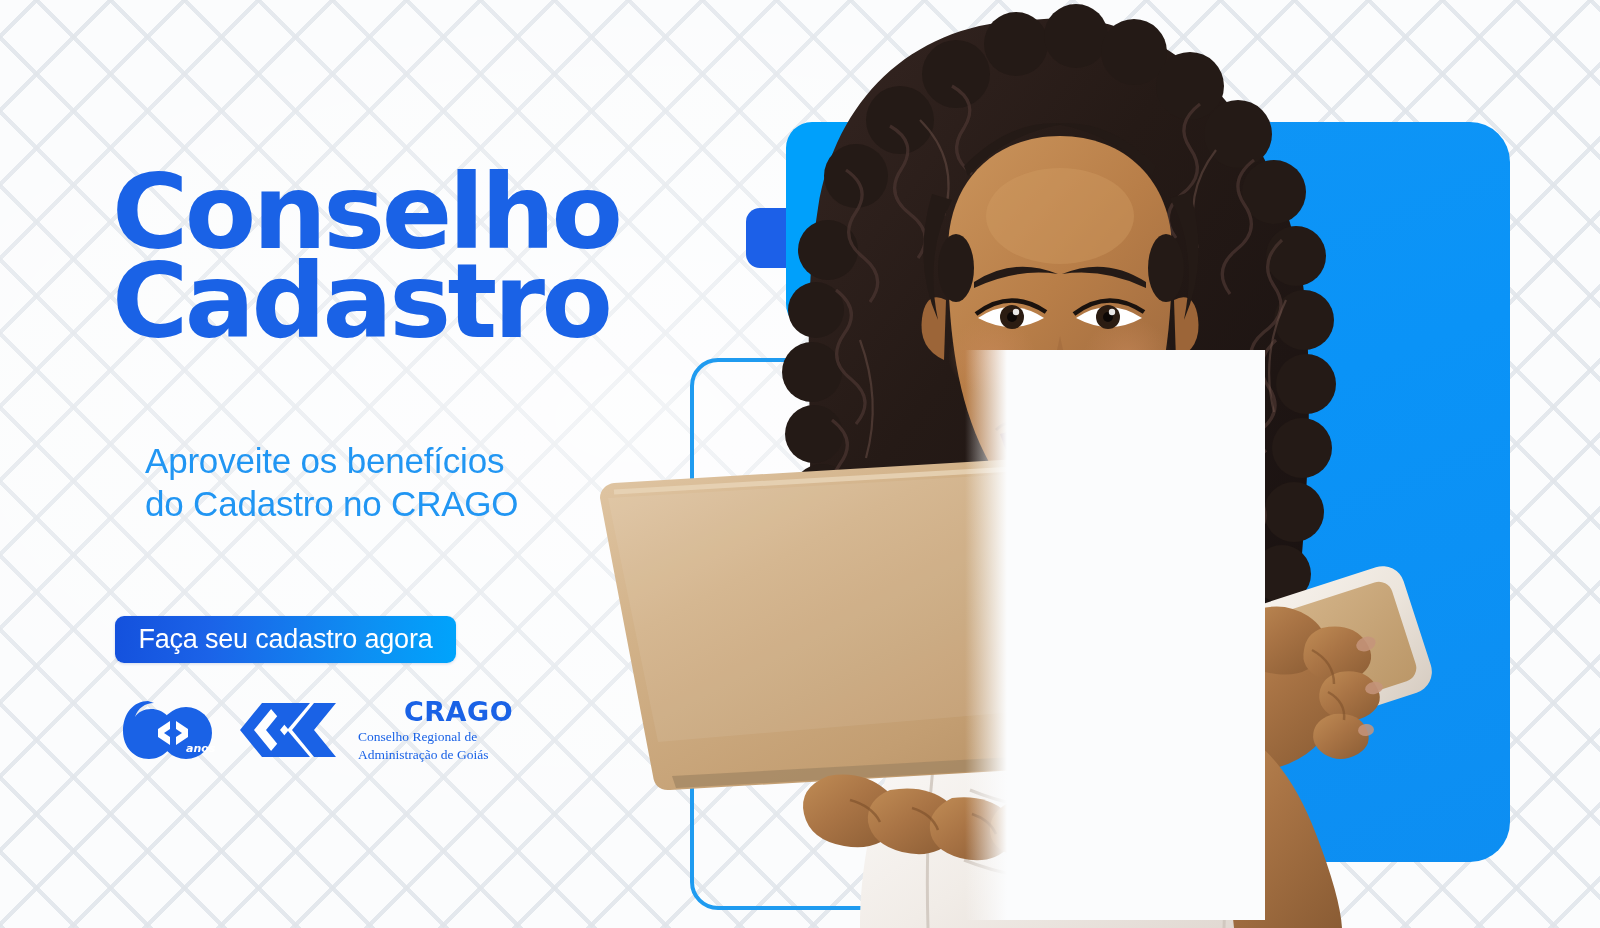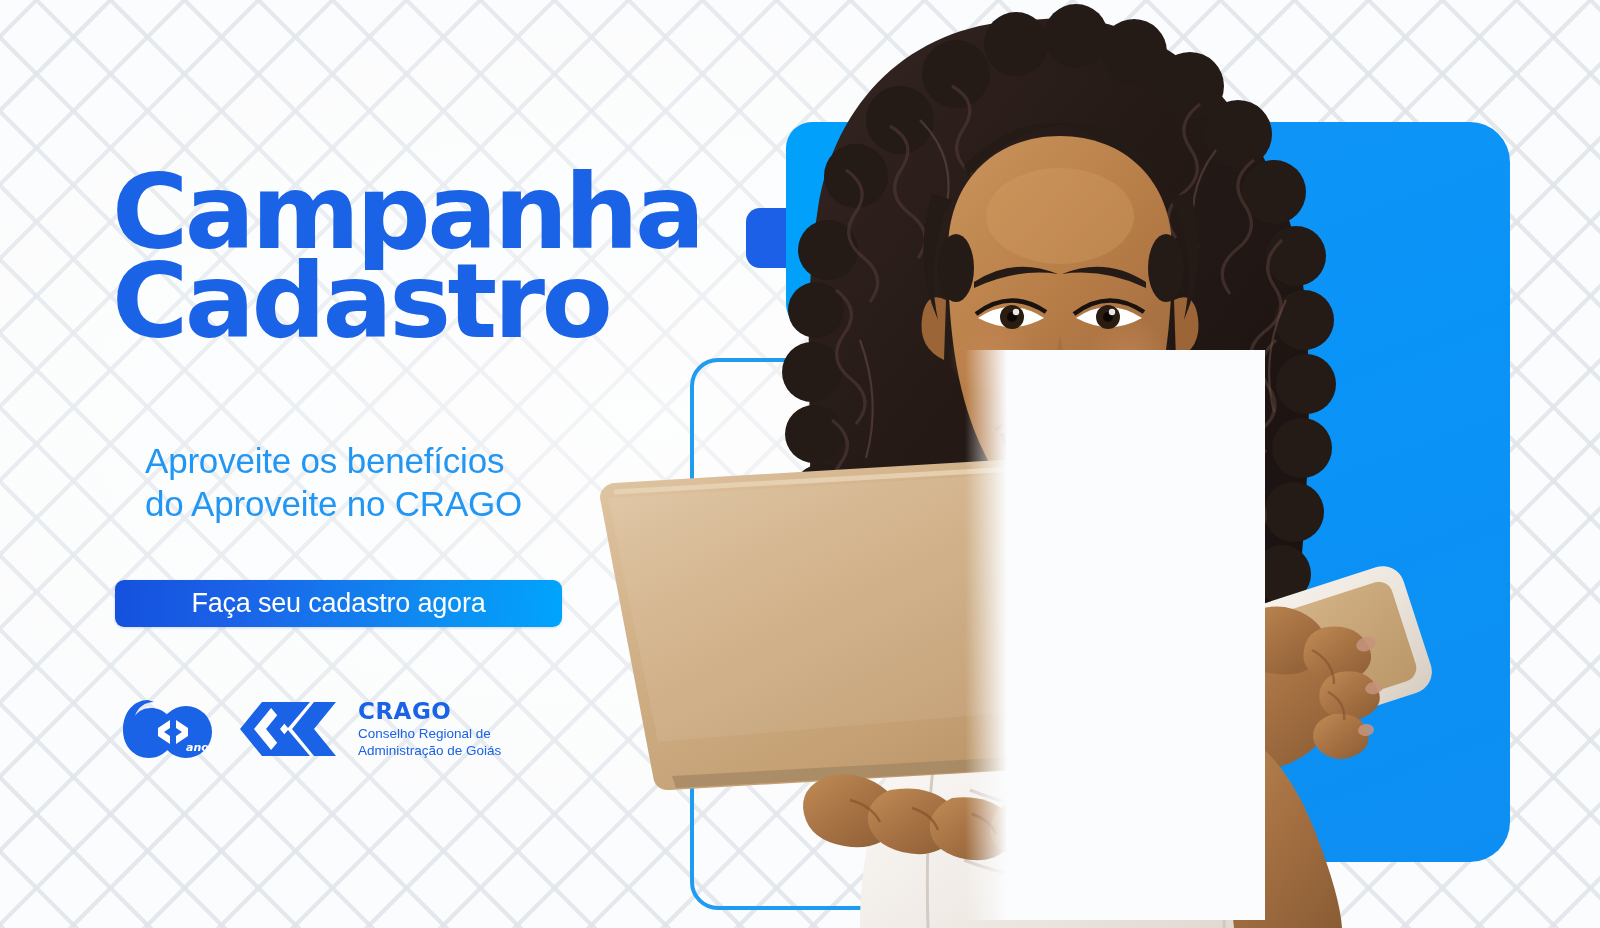--- a/index.html
+++ b/index.html
@@ -134,22 +134,22 @@
     font-size:35px;
     line-height:1.22;
     color:#2196f3;
     letter-spacing:-0.2px;
     white-space:nowrap;
   }
   .subtitle span{ display:block;margin-left:28px; }
 
   .cta{
     position:absolute;
-    left:115px; top:580px;
-    width:447px; height:47px;
+    left:115px; top:616px;
+    width:341px; height:47px;
     border-radius:9px;
     background:linear-gradient(95deg,#1451dd 0%, #1b63e8 28%, #0e8ef2 72%, #00a4fc 100%);
     color:#ffffff;
     font-family:"Liberation Sans", sans-serif;
     font-size:27px;
     letter-spacing:-0.2px;
     display:flex; align-items:center; justify-content:center;
     border:none; cursor:pointer;
     box-shadow:0 1px 3px rgba(20,60,150,0.18);
   }
@@ -159,27 +159,28 @@
     position:absolute;
     left:118px; top:698px;
     display:flex; align-items:center; gap:18px;
   }
   .logo-60{ position:relative; width:100px; height:62px; }
   .logo-crago-mark{ width:104px; height:58px; }
   .logo-text{ display:flex; flex-direction:column; justify-content:center; }
   .logo-text .brand{
     font-family:"DejaVu Sans", sans-serif;
     font-weight:700;
-    font-size:23px;
+    font-size:27px;
     letter-spacing:0.5px;
     color:#1a62e6;
     line-height:1.05;
+    margin-left:46px;
   }
   .logo-text .sub{
-    font-family:Liberation Sans, sans-serif;
+    font-family:Liberation Serif, serif;
     font-size:13.5px;
     line-height:1.28;
     color:#1a62e6;
     margin-top:2px;
   }
   .logo-text .sub span{ display:block; }
 </style>
 </head>
 <body>
 
@@ -479,27 +480,27 @@
     </g>
 
     <g>
       <path d="M690 738 q40 28 66 96 q24 62 26 94 l-108 0 q-8 -96 -46 -158 Z" fill="url(#skinG)"></path>
     </g>
   </svg>
 
   <div class="outline-mask"></div>
 
   <div class="headline">
-    <span>Campanha</span>
+    <span>Conselho</span>
     <span>Cadastro</span>
   </div>
 
   <div class="subtitle">
     <span>Aproveite os benefícios</span>
-    <span>do Aproveite no CRAGO</span>
+    <span>do Cadastro no CRAGO</span>
   </div>
 
   <button class="cta">Faça seu cadastro agora</button>
 
   <div class="logo-lockup">
 
     <svg class="logo-60" viewBox="0 0 100 62">
 
       <path d="M30 2 C16 2 5 14 5 32 C5 48 16 60 31 60 C45 60 56 49 56 34
                C56 20 46 10 33 10 C26 10 20 13 17 18 C20 9 27 4 36 4 Z" fill="#1a62e6"></path>

